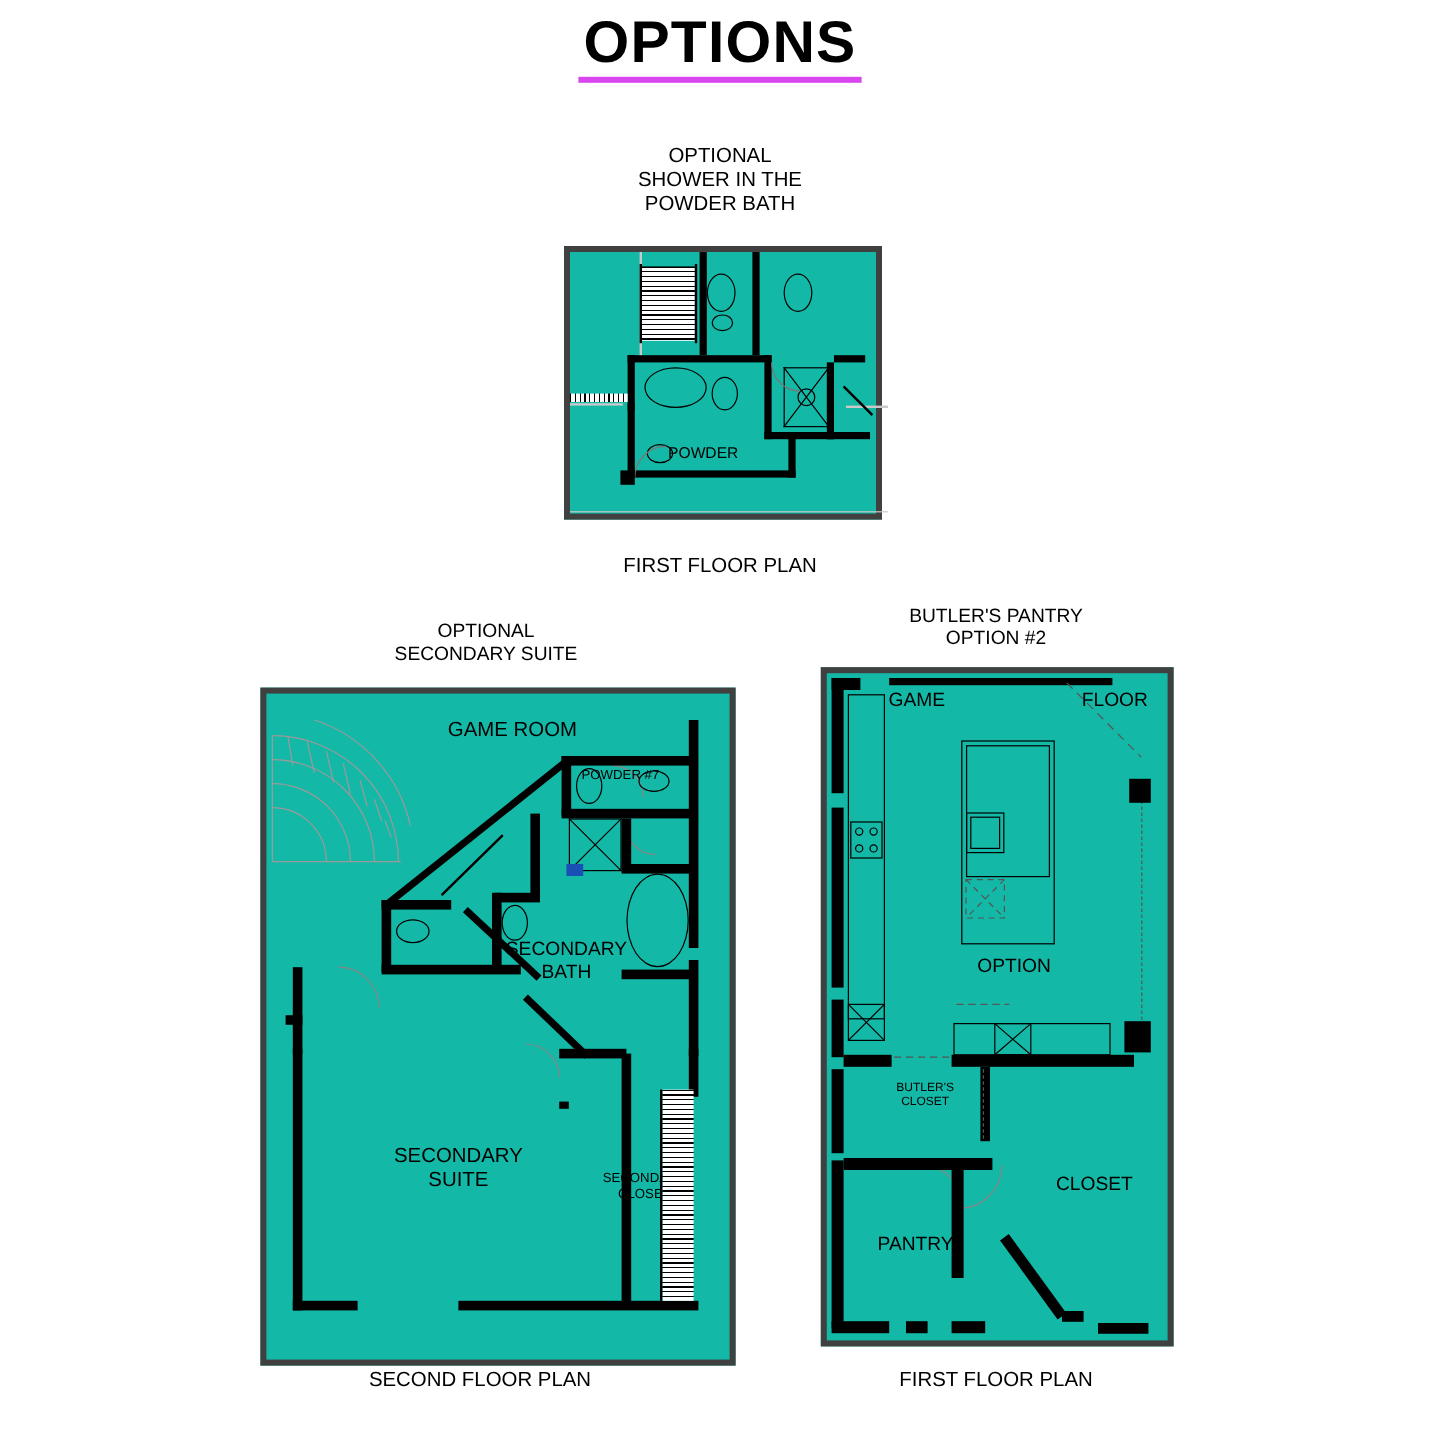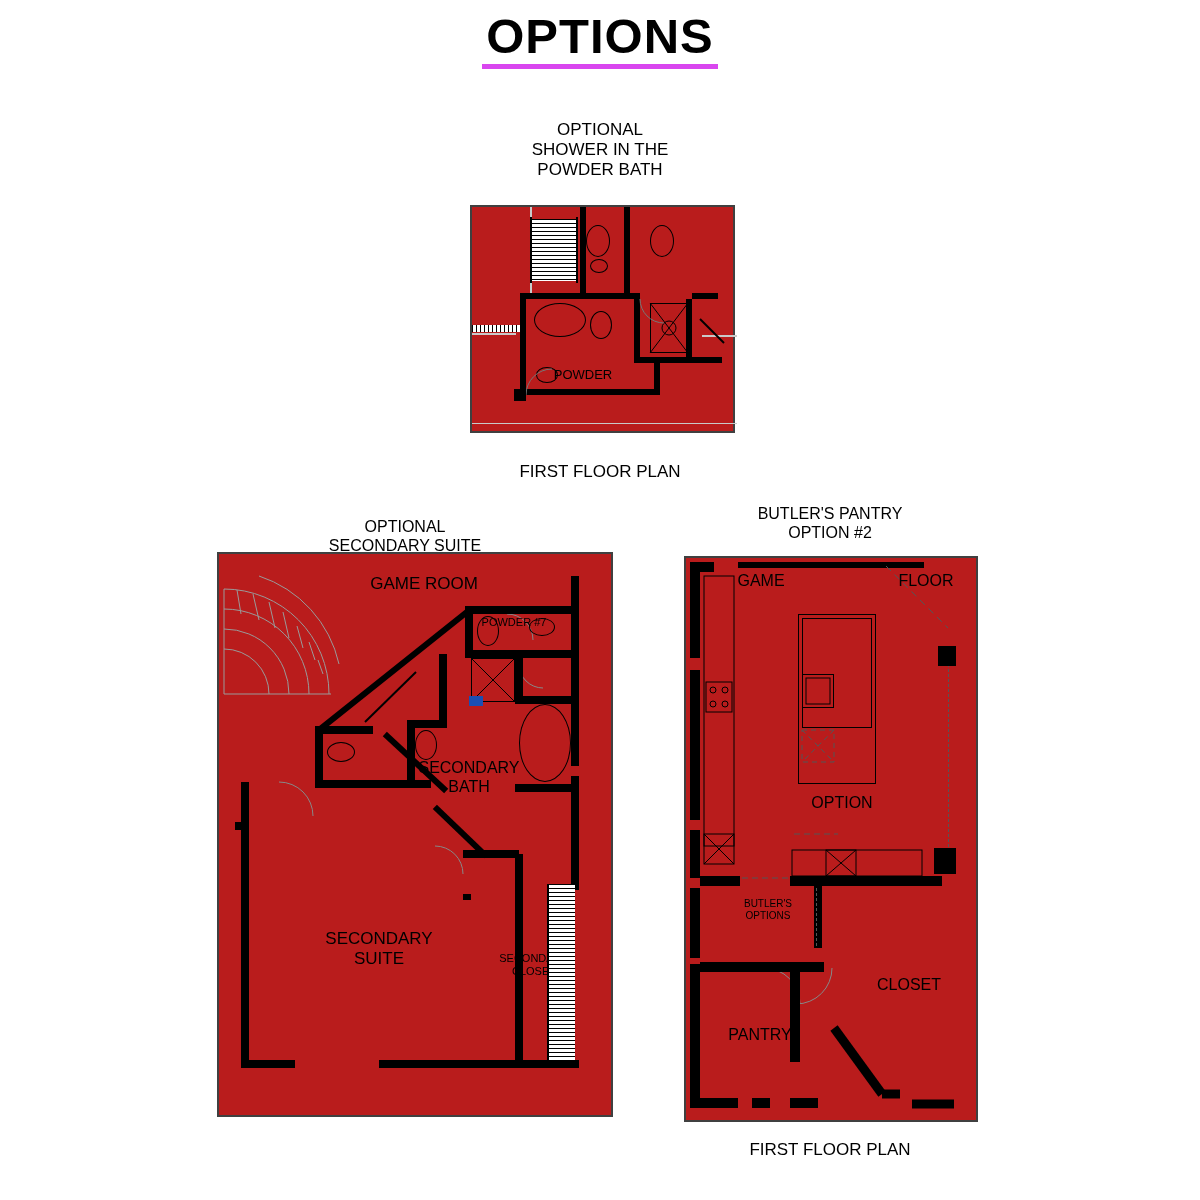--- a/index.html
+++ b/index.html
@@ -48,23 +48,23 @@
   .cap-md { font-size: 16px; }
   .cap-sm { font-size: 13px; }
   .cap-xs { font-size: 11px; }
   .cap-xxs { font-size: 10px; }
   .room-lg { font-size: 17px; }
   .room-md { font-size: 16px; }
 
   
   .frame {
     position: absolute;
-    border: 2px solid #404040;
+    border: 5px solid #404040;
     box-sizing: border-box;
-    background: #b91c1c;
+    background: #14b8a6;
   }
   
   .w {
     position: absolute;
     background: #000;
   }
   .wl { 
     position: absolute;
     background: #000;
   }
@@ -175,21 +175,21 @@
     <div class="w" style="left:42px; top:182px; width:12px; height:12px;"></div>
 
     <div class="lbl cap-sm" style="left:52px; top:160px; width:118px;">POWDER</div>
   </div>
 
   <div class="lbl cap-lg" style="left:440px; top:462px; width:320px;">FIRST FLOOR PLAN</div>
 
   <div class="lbl cap-md" style="left:255px; top:518px; width:300px;">OPTIONAL
 SECONDARY SUITE</div>
 
-  <div class="frame" style="left:217px; top:552px; width:396px; height:565px;">
+  <div class="frame" style="left:217px; top:573px; width:396px; height:565px;">
 
     <svg class="overlay" width="367" height="565">
       <g stroke="#9a9a9a" stroke-width="1" fill="none">
         <path d="M 5 35 A 105 105 0 0 1 110 140"></path>
         <path d="M 5 55 A 85 85 0 0 1 90 140"></path>
         <path d="M 5 75 A 65 65 0 0 1 70 140"></path>
         <path d="M 5 95 A 45 45 0 0 1 50 140"></path>
         <line x1="5" y1="35" x2="5" y2="140"></line>
         <line x1="5" y1="140" x2="112" y2="140"></line>
         <line x1="18" y1="36" x2="22" y2="60"></line>
@@ -276,20 +276,21 @@
     <div class="ell" style="left:300px; top:150px; width:52px; height:78px;"></div>
 
     <div class="ell" style="left:258px; top:62px; width:22px; height:30px;"></div>
     <div class="ell-thin" style="left:310px; top:64px; width:26px; height:18px;"></div>
     <div class="ell" style="left:196px; top:176px; width:22px; height:30px;"></div>
     <div class="ell-thin" style="left:108px; top:188px; width:28px; height:20px;"></div>
 
     <div class="w" style="left:244px; top:340px; width:8px; height:6px;"></div>
   </div>
 
+  <div class="lbl cap-lg" style="left:250px; top:1140px; width:300px;">SECOND FLOOR PLAN</div>
 
   <div class="lbl cap-md" style="left:680px; top:505px; width:300px;">BUTLER'S PANTRY
 OPTION #2</div>
 
   <div class="frame" style="left:684px; top:556px; width:294px; height:566px;">
 
     <div class="w" style="left:4px; top:4px; width:10px; height:96px;"></div>
     <div class="w" style="left:4px; top:112px; width:10px; height:150px;"></div>
     <div class="w" style="left:4px; top:272px; width:10px; height:48px;"></div>
     <div class="w" style="left:4px; top:330px; width:10px; height:70px;"></div>
@@ -352,21 +353,21 @@
     <div class="w" style="left:14px; top:318px; width:40px; height:10px;"></div>
     <div class="w" style="left:104px; top:318px; width:152px; height:10px;"></div>
 
     <div class="w" style="left:128px; top:328px; width:8px; height:62px;"></div>
     <div class="dash-v" style="left:130px; top:330px; height:58px;"></div>
     <div class="w" style="left:14px; top:404px; width:124px; height:10px;"></div>
     <div class="w" style="left:104px; top:404px; width:10px; height:100px;"></div>
     <div class="w" style="left:36px; top:404px; width:10px; height:8px;"></div>
 
     <div class="lbl cap-xxs" style="left:30px; top:340px; width:104px;">BUTLER'S
-OPTIONS</div>
+CLOSET</div>
 
     <div class="lbl room-md" style="left:168px; top:418px; width:110px;">CLOSET</div>
 
     <div class="lbl room-md" style="left:22px; top:468px; width:104px;">PANTRY</div>
   </div>
 
   <div class="lbl cap-lg" style="left:680px; top:1140px; width:300px;">FIRST FLOOR PLAN</div>
 
 </div>
 

